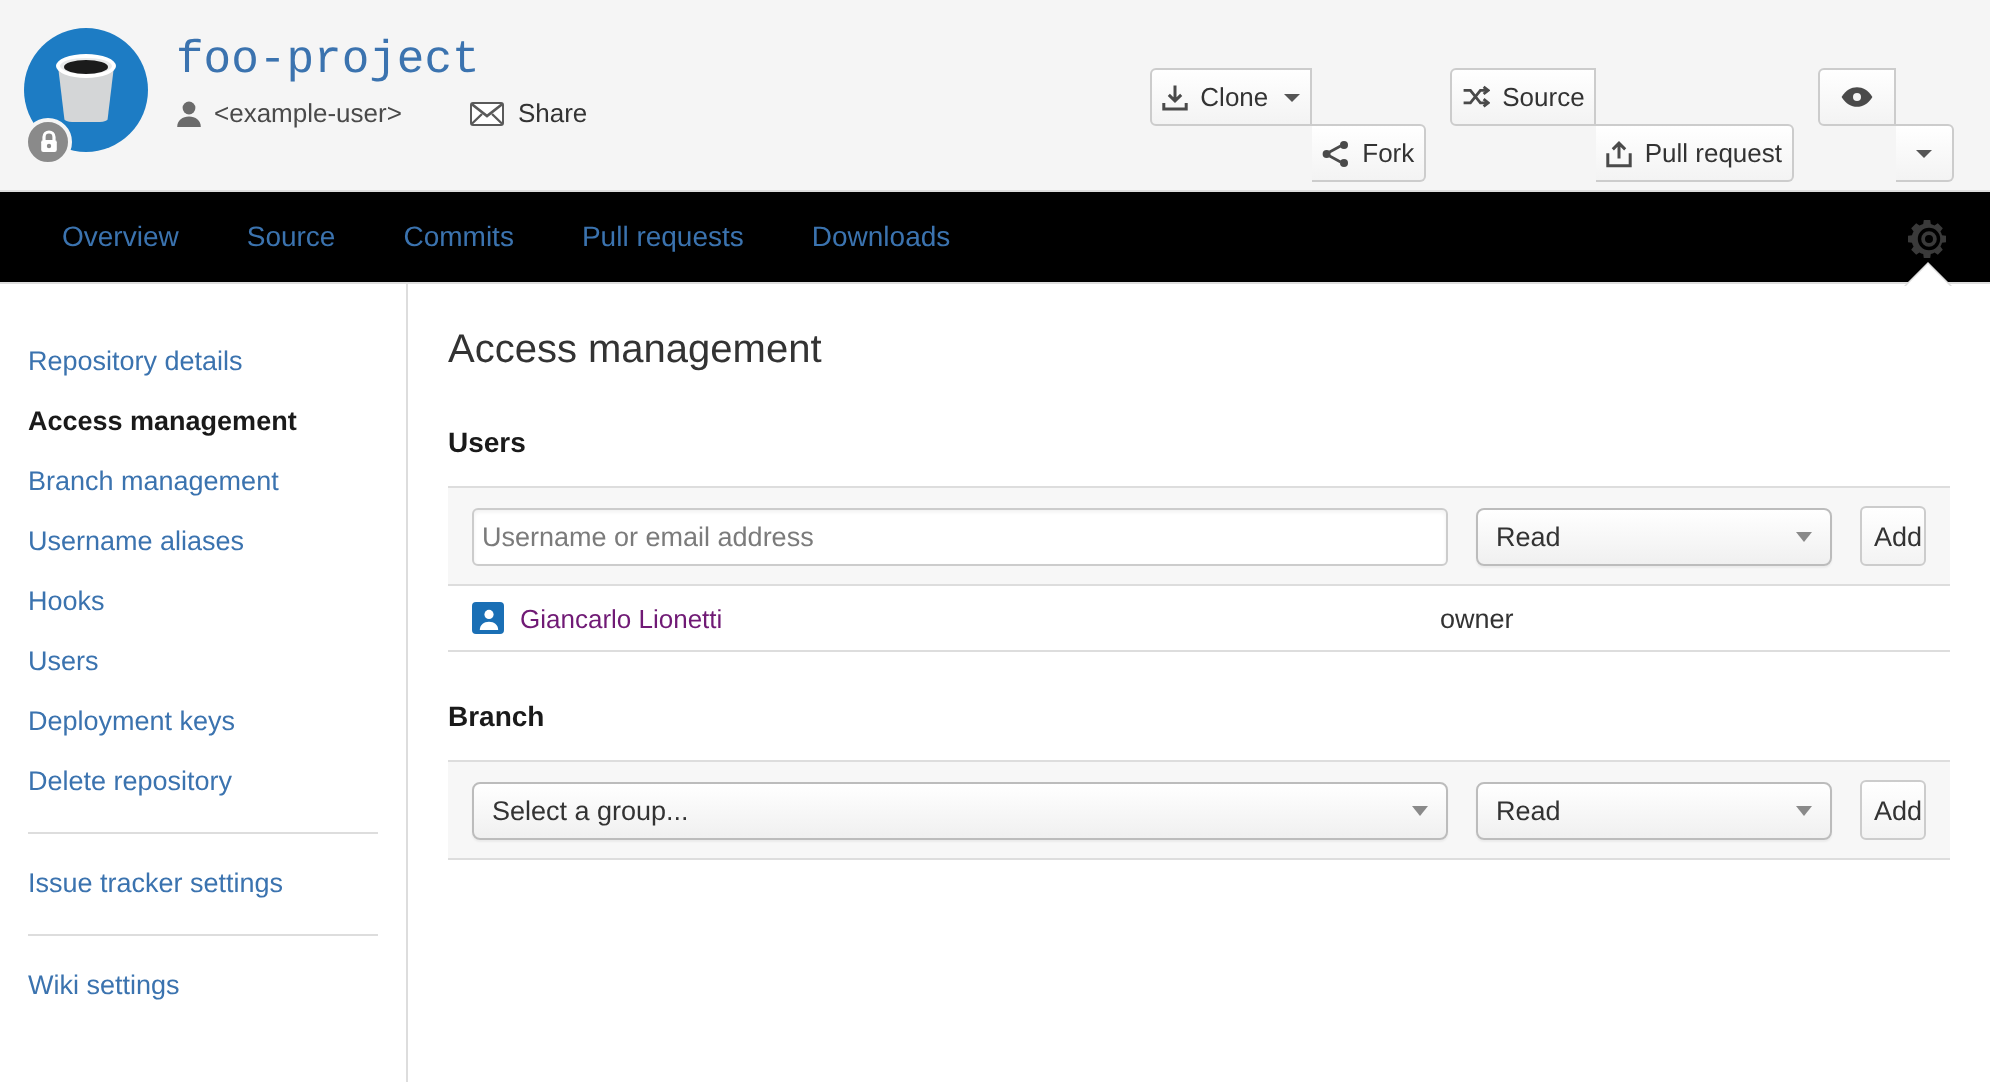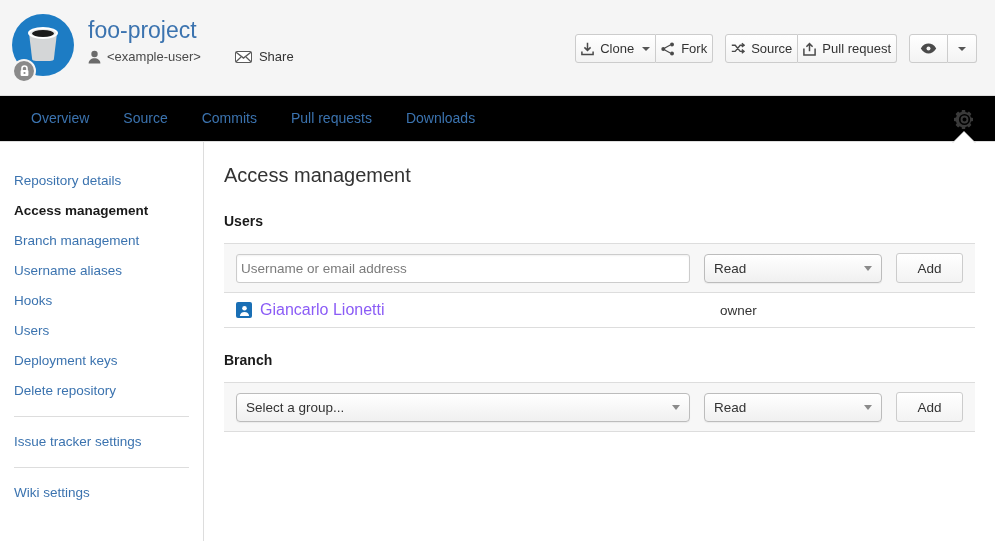--- a/index.html
+++ b/index.html
@@ -75,20 +75,21 @@
   .repo-meta {
     margin-left: 88px;
     padding-top: 18px;
   }
   .repo-title {
     font-size: 23px;
     color: #3b73af;
     line-height: 1.1;
     margin: 0 0 6px 0;
     font-weight: normal;
+    font-family: Liberation Mono, monospace;
   }
   .repo-subline {
     display: flex;
     align-items: center;
     gap: 12px;
     font-size: 13px;
     color: #4a4a4a;
   }
   .owner-chunk { display: flex; align-items: center; gap: 6px; }
   .share-chunk { display: flex; align-items: center; gap: 7px; margin-left: 22px; }
@@ -112,21 +113,21 @@
     background: linear-gradient(to bottom, #ffffff 0%, #f3f3f3 100%);
     border: 1px solid #cccccc;
     color: #333333;
     font-size: 13px;
     font-family: "Liberation Sans", sans-serif;
     cursor: pointer;
     white-space: nowrap;
   }
   .btn + .btn { border-left: none; }
   .btn-group .btn:first-child { border-radius: 3px 0 0 3px; }
-  .btn-group .btn:last-child { border-radius: 0 3px 3px 0; }
+  .btn-group .btn:last-child { border-radius: 0 3px 3px 0; margin-top: 28px; }
   .btn-group .btn:only-child { border-radius: 3px; }
   .btn .caret {
     width: 0; height: 0;
     border-left: 4px solid transparent;
     border-right: 4px solid transparent;
     border-top: 4px solid #555;
     margin-left: 2px;
   }
   .btn.icon-only { padding: 0 10px; }
   .btn svg { display: block; }
@@ -275,40 +276,40 @@
     right: 9px; top: 50%;
     margin-top: -2px;
     width: 0; height: 0;
     border-left: 4px solid transparent;
     border-right: 4px solid transparent;
     border-top: 5px solid #8a8a8a;
   }
   .select-perm { width: 178px; flex-shrink: 0; }
   .select-group { flex: 1; }
   .add-btn {
-    width: 67px;
+    width: 33px;
     height: 30px;
     border: 1px solid #cccccc;
     border-radius: 3px;
     background: linear-gradient(to bottom, #ffffff 0%, #f3f3f3 100%);
     font-size: 13.5px;
     font-family: "Liberation Sans", sans-serif;
     color: #333333;
     cursor: pointer;
     flex-shrink: 0;
   }
   .member-name {
     display: flex;
     align-items: center;
     gap: 8px;
     flex: 1;
   }
   .member-name .nm {
-    color: #8b5cf6;
-    font-size: 16px;
+    color: #701a75;
+    font-size: 13px;
     cursor: pointer;
   }
   .user-chip {
     width: 16px; height: 16px;
     background: #1a6fb5;
     border-radius: 2px;
     display: flex; align-items: center; justify-content: center;
     flex-shrink: 0;
   }
   .member-role {

